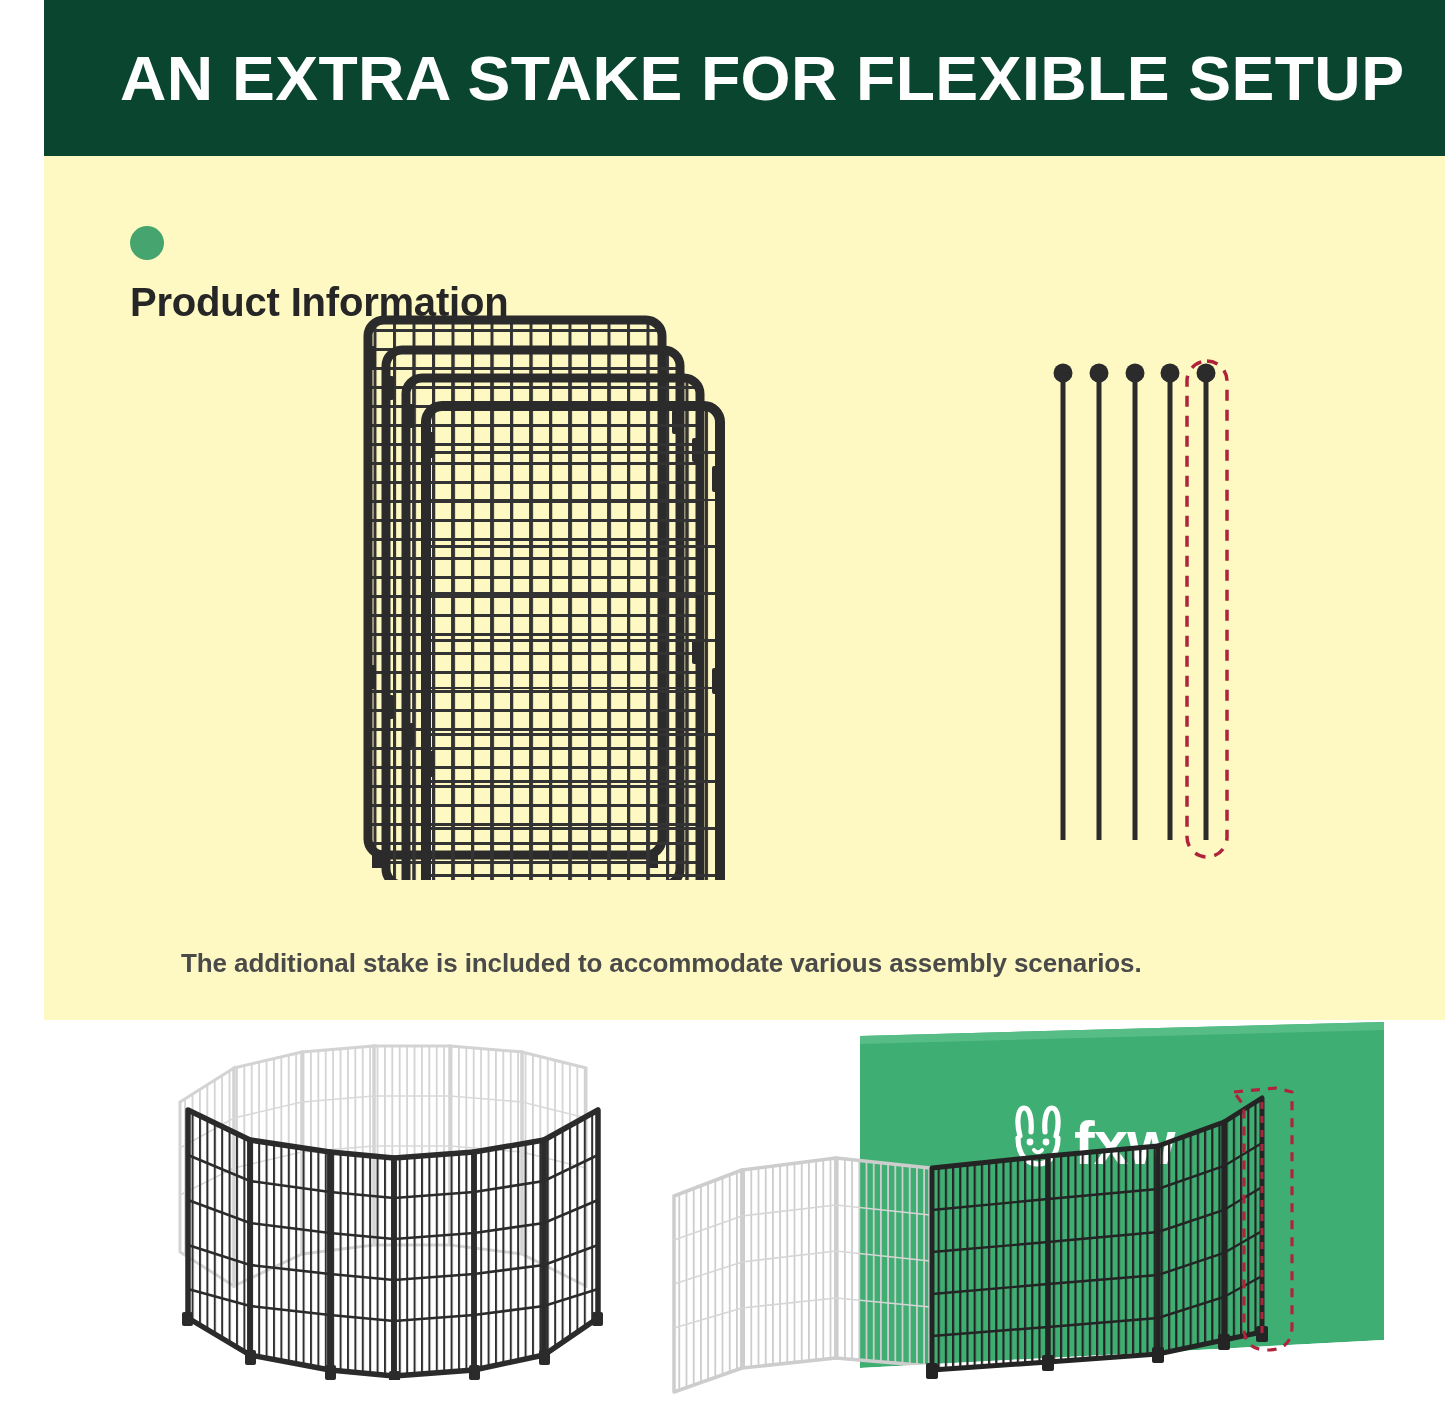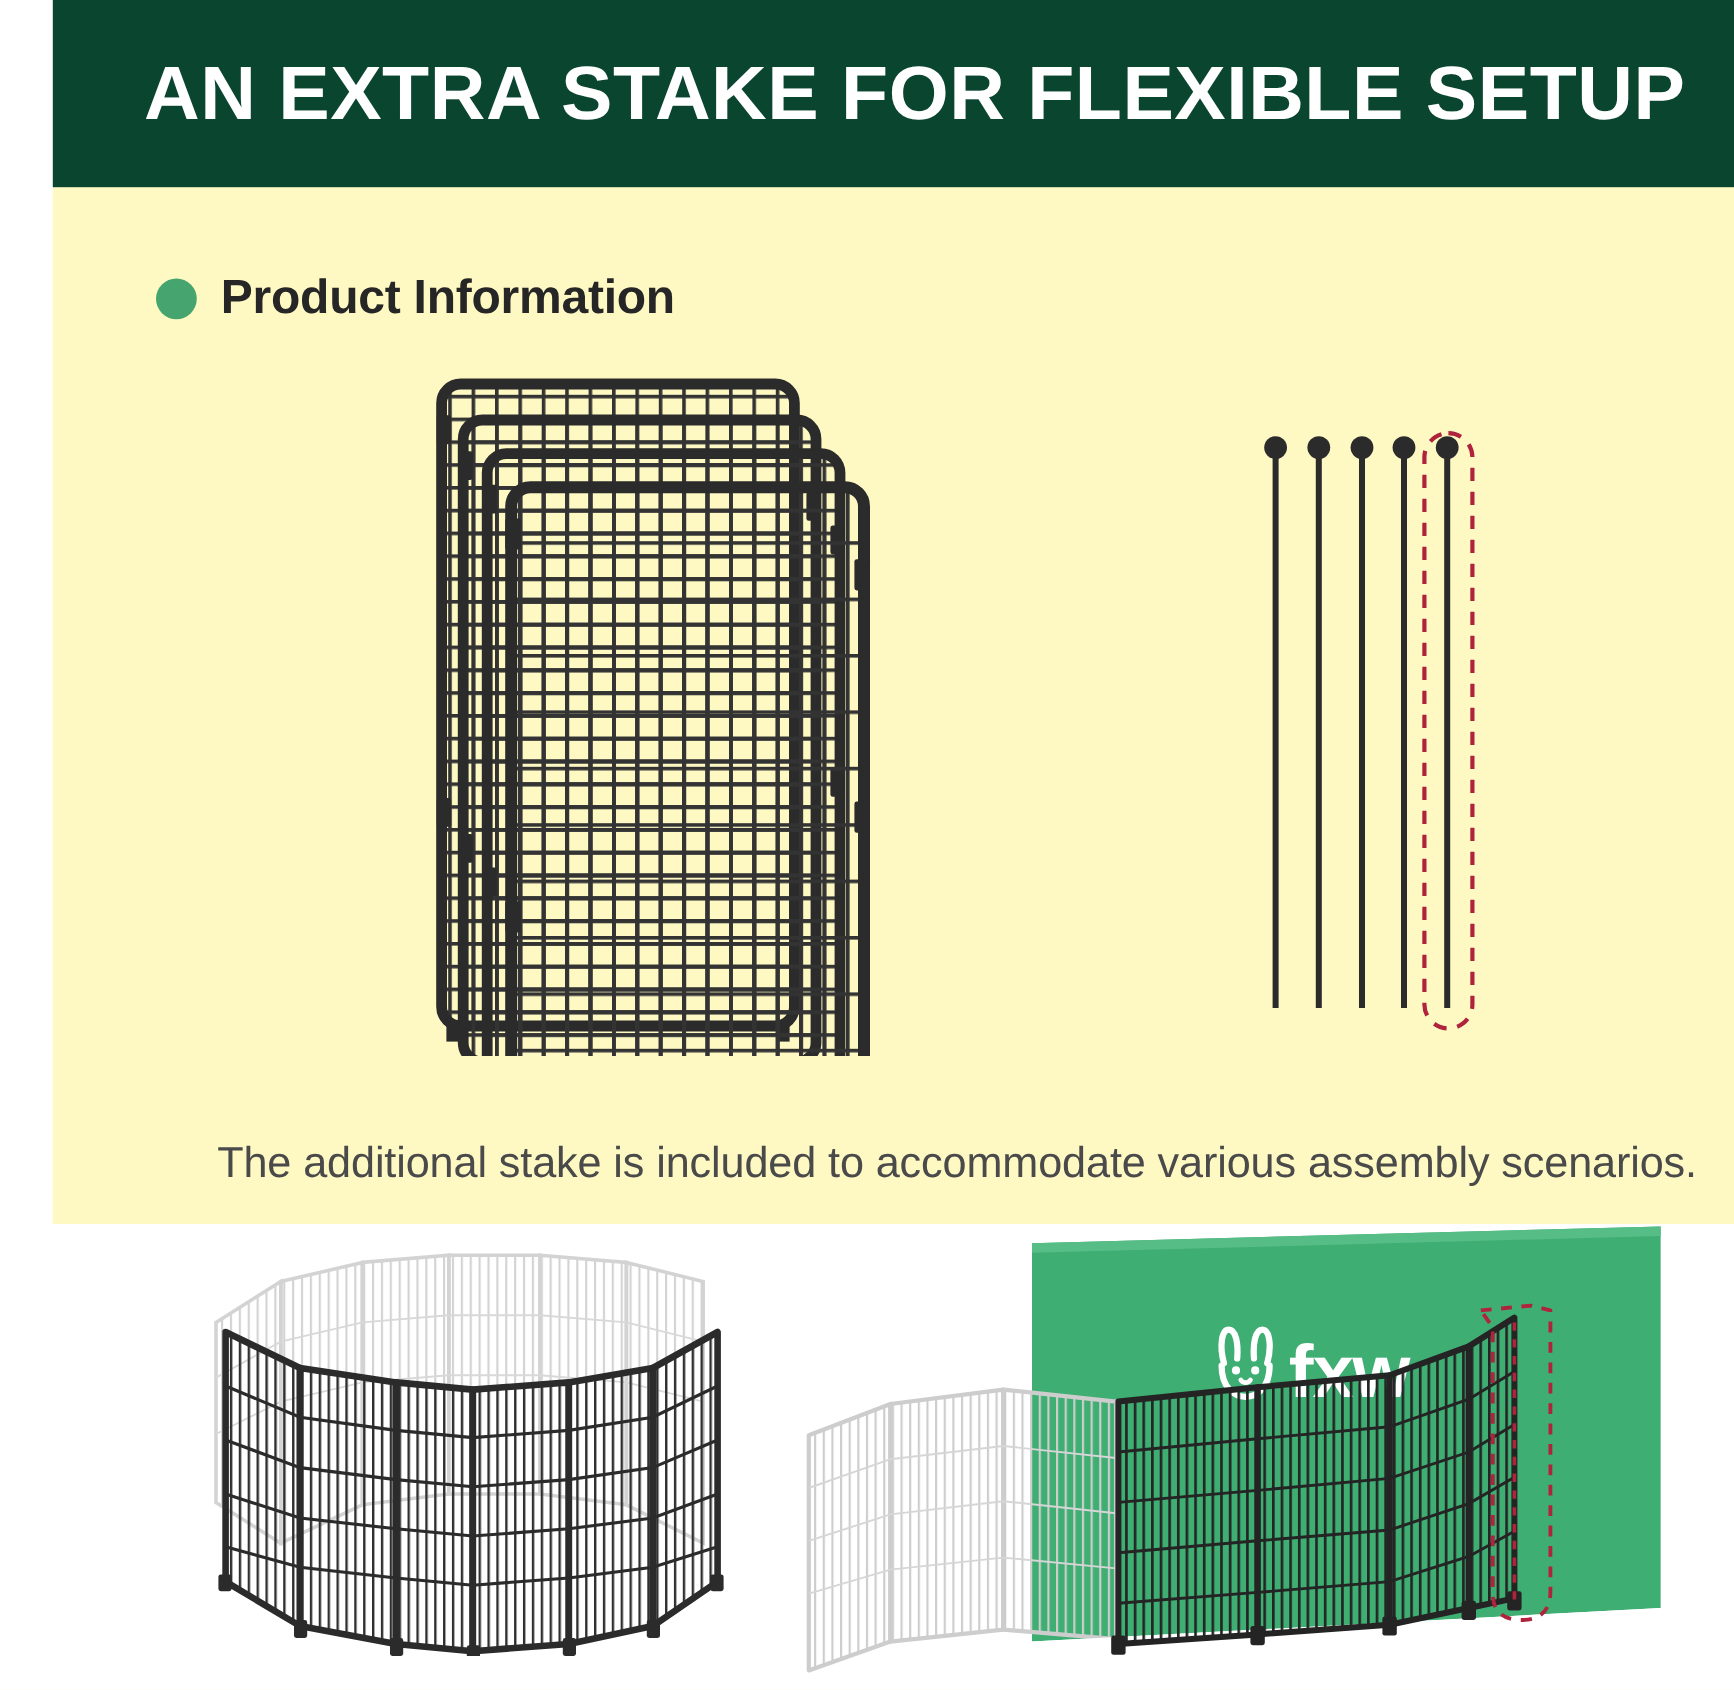--- a/index.html
+++ b/index.html
@@ -27,35 +27,35 @@
     line-height: 1;
     white-space: nowrap;
     transform: scaleX(1.02);
     transform-origin: left center;
     font-family: "Liberation Sans Narrow", "Liberation Sans", sans-serif;
   }
 
   
   .sec-head {
     position: absolute;
-    display: flex; align-items: center; gap: 20px;
+    display: flex; gap: 20px; flex-direction: column;
   }
   .bullet {
     width: 34px; height: 34px; border-radius: 50%;
     background: #46a56e; flex: 0 0 auto;
   }
   .sec-title {
     font-size: 40px; font-weight: 700; color: #262626;
     letter-spacing: -0.2px; white-space: nowrap;
   }
   #head-product { left: 86px; top: 226px; }
   #head-flexible { left: 92px; top: 895px; }
   .sec-sub {
     position: absolute; left: 137px; top: 948px;
-    font-size: 36px; color: #4a4a4a; font-weight: 400;
+    font-size: 26px; color: #4a4a4a; font-weight: 700;
     letter-spacing: -0.1px; white-space: nowrap;
   }
 
   
   .illus { position: absolute; }
 </style>
 </head>
 <body>
 
 <div id="page">

